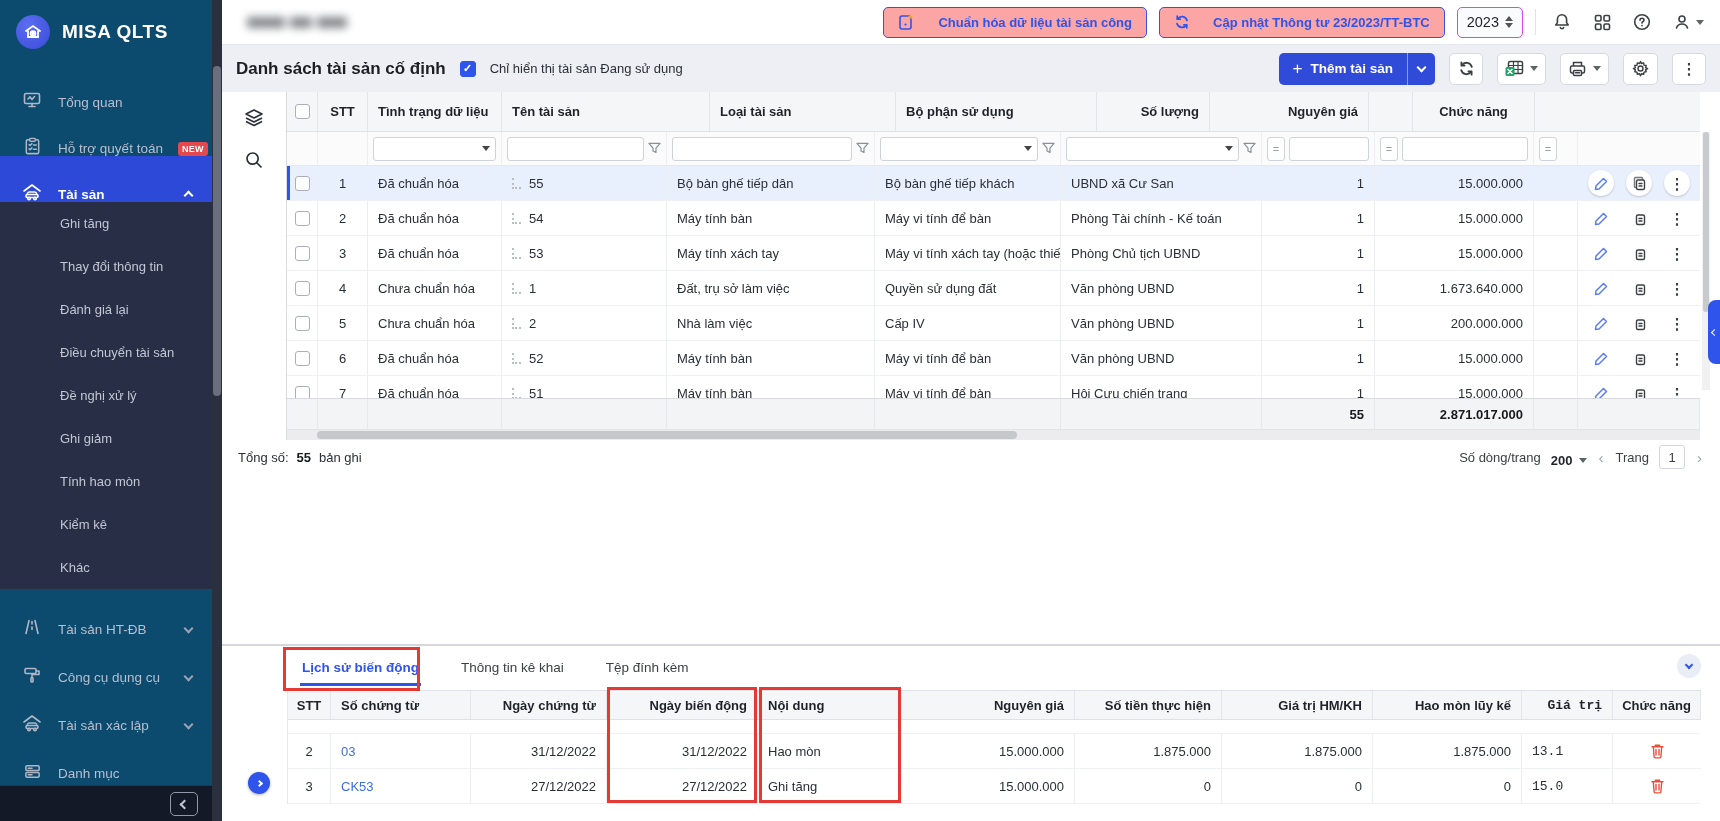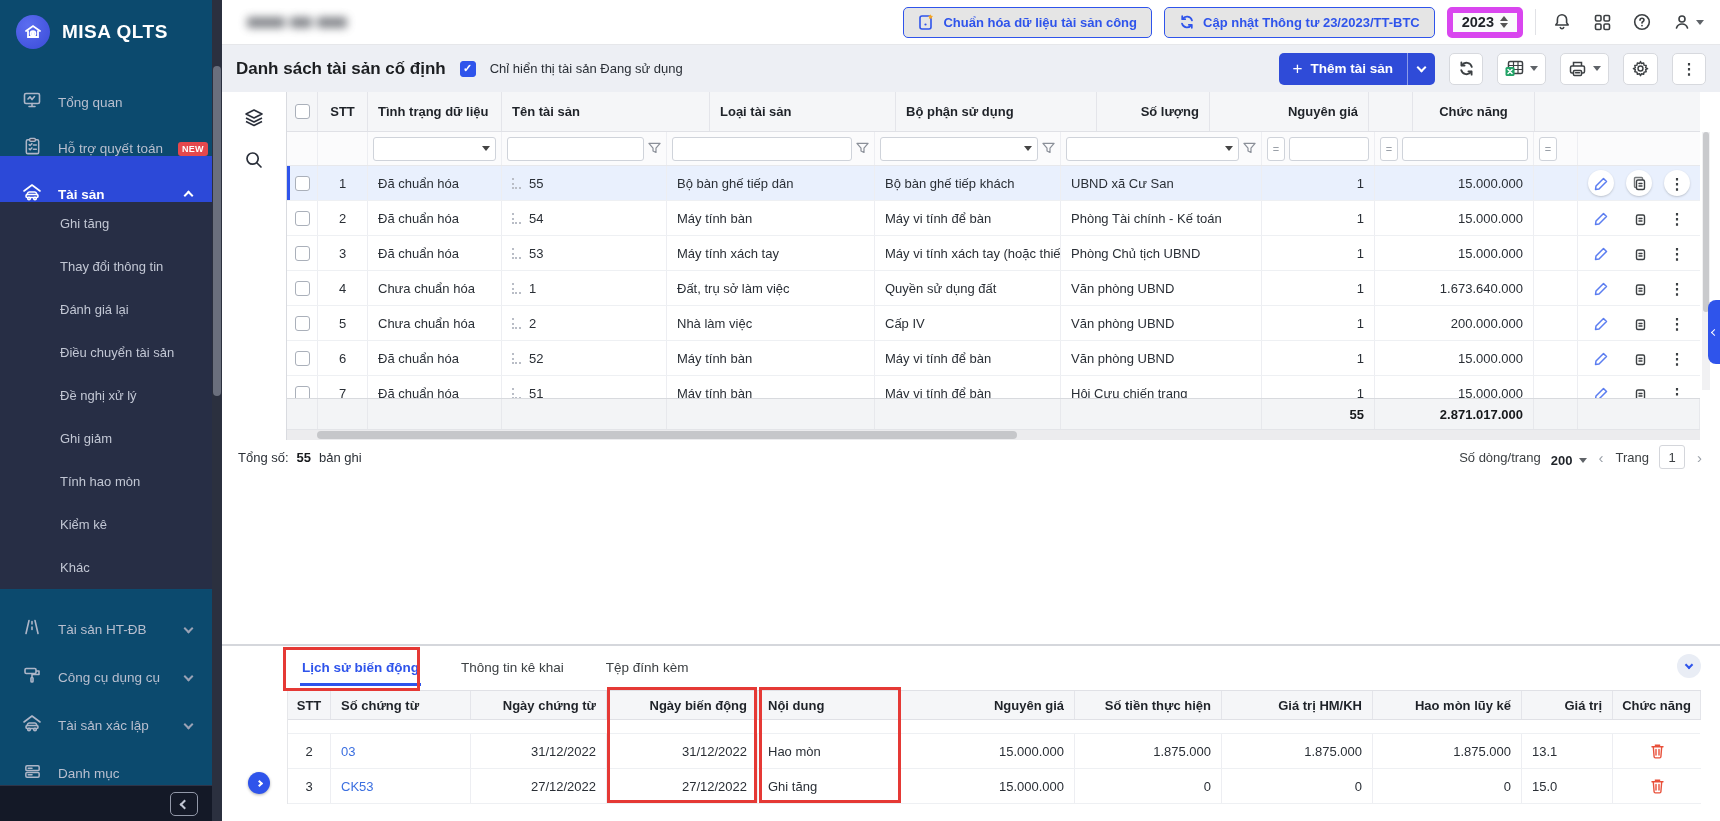--- a/index.html
+++ b/index.html
@@ -30,22 +30,22 @@
   .side-footer { position:absolute; bottom:0; left:0; width:212px; height:36px; border-top:1px solid #2e3448; background:#141927; }
   .collapse-btn { position:absolute; right:14px; top:6px; width:28px; height:24px; border:1.5px solid #9298a8; border-radius:5px; color:#c2c7d4; display:flex; align-items:center; justify-content:center; cursor:pointer; }
 
   
   .main { position:absolute; left:222px; top:0; width:1498px; height:821px; background:#fff; }
 
   .topbar { position:absolute; left:0; top:0; width:1498px; height:45px; background:#fff; border-bottom:1px solid #e6e7ea; display:flex; align-items:center; padding:0 12px 0 25px; gap:12px; }
   .redacted { width:105px; height:16px; display:flex; gap:5px; align-items:center; filter:blur(4px); opacity:.75; }
   .redacted i { display:block; height:11px; background:#5c5f66; border-radius:2px; }
   .spacer { flex:1; }
-  .btn-outline { display:flex; align-items:center; gap:8px; height:31px; padding:0 14px; border:1px solid #2f54eb; border-radius:5px; color:#2f54eb; font-weight:bold; font-size:13px; background:#e5e5e5; cursor:pointer; }
-  .year-box { display:flex; align-items:center; gap:6px; height:31px; padding:0 9px; border:6px solid #d946ef; border-radius:5px; background:#fafbfc; font-weight:bold; font-size:14.5px; color:#1f2329; cursor:pointer; }
+  .btn-outline { display:flex; align-items:center; gap:23px; height:31px; padding:0 14px; border:1px solid #2f54eb; border-radius:5px; color:#2f54eb; font-weight:bold; font-size:13px; background:#fca5a5; cursor:pointer; }
+  .year-box { display:flex; align-items:center; gap:6px; height:31px; padding:0 9px; border:1px solid #d946ef; border-radius:5px; background:#fafbfc; font-weight:normal; font-size:14.5px; color:#1f2329; cursor:pointer; }
   .spin { display:flex; flex-direction:column; gap:2px; }
   .spin i { display:block; width:0; height:0; border-left:4px solid transparent; border-right:4px solid transparent; }
   .spin .upA { border-bottom:5px solid #555; }
   .spin .dnA { border-top:5px solid #555; }
   .v-div { width:1px; height:26px; background:#e1e2e6; }
   .icon-btn { background:none; border:none; display:flex; align-items:center; justify-content:center; width:28px; height:28px; cursor:pointer; color:#3c4043; }
 
   .titlebar { position:absolute; left:0; top:45px; width:1498px; height:47px; background:#edeff4; display:flex; align-items:center; padding:0 14px; gap:14px; }
   .page-title { font-size:17px; font-weight:bold; color:#1c1e21; }
   .cb { width:16px; height:16px; border:1.5px solid #aab0ba; border-radius:3px; background:#fff; display:inline-flex; align-items:center; justify-content:center; }
@@ -127,21 +127,21 @@
   .brow.r { height:35px; border-bottom:1px solid #eef0f3; }
   .d-stt { flex:0 0 43px; justify-content:center; }
   .d-doc { flex:0 0 140px; }
   .d-date { flex:0 0 136px; justify-content:flex-end; }
   .d-chg { flex:0 0 151px; justify-content:flex-end; }
   .d-content { flex:0 0 143px; }
   .d-cost { flex:0 0 174px; justify-content:flex-end; }
   .d-amt { flex:0 0 147px; justify-content:flex-end; }
   .d-hm { flex:0 0 151px; justify-content:flex-end; }
   .d-accum { flex:0 0 149px; justify-content:flex-end; }
-  .d-val { flex:0 0 91px; justify-content:flex-end; }
+  .d-val { flex:0 0 91px; justify-content:flex-end;font-family:Liberation Mono, monospace; }
   .d-act { flex:0 0 88px; justify-content:center; border-right:none; }
   .bheader .d-content, .bheader .d-doc { justify-content:flex-start; }
   .bheader .d-val { justify-content:flex-end; }
   .doc-link { color:#3b6fe0; cursor:pointer; }
   .clip-val { justify-content:flex-start !important; }
   .trash-btn { cursor:pointer; display:flex; }
 
   .fab { position:absolute; left:26px; top:772px; width:22px; height:22px; border-radius:50%; background:#2f54eb; color:#fff; display:flex; align-items:center; justify-content:center; cursor:pointer; box-shadow:0 1px 3px rgba(0,0,0,.3); }
   .fab .chev { width:5px; height:5px; border-width:2px; }
 

